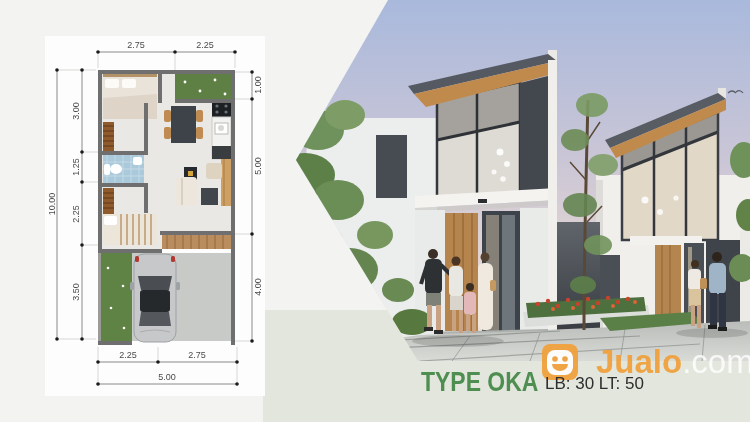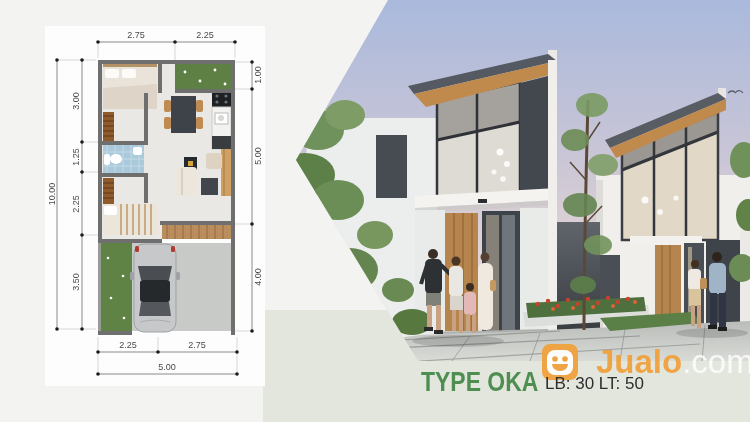--- a/index.html
+++ b/index.html
@@ -1,21 +1,21 @@
 <!DOCTYPE html>
 <html style="--green: #4e8e51; --orange: #f0a13d; --band: #e2e6dc; --bg: #f3f4f1; --card: #fdfdfd;"><head>
 <meta charset="utf-8">
 <style>
   html,body{margin:0;padding:0;}
   .stage{position:relative;width:750px;height:422px;overflow:hidden;
          background:var(--bg,#f3f4f1);font-family:"Liberation Sans",sans-serif;}
   .band{position:absolute;left:263px;top:310px;width:487px;height:112px;
         background:var(--band,#e2e6dc);}
   .photo{position:absolute;left:0;top:0;}
-  .plan-card{position:absolute;left:45px;top:26px;width:220px;height:360px;
+  .plan-card{position:absolute;left:45px;top:36px;width:220px;height:360px;
              background:var(--card,#fdfdfd);}
   .plan-card svg{display:block;}
   .dim-label{font-size:9px;fill:#4a4a4a;font-family:"Liberation Sans",sans-serif;}
   .footer-type{position:absolute;left:421px;top:366px;font-size:28px;font-weight:bold;
                color:var(--green,#4e8e51);transform:scaleX(.82);transform-origin:left top;
                letter-spacing:0px;white-space:nowrap;}
   .footer-specs{position:absolute;left:545px;top:374px;font-size:17px;font-weight:500;
                 color:#2e2e2e;white-space:nowrap;}
   .watermark{position:absolute;left:542px;top:344px;display:flex;align-items:center;
              opacity:.95;}

